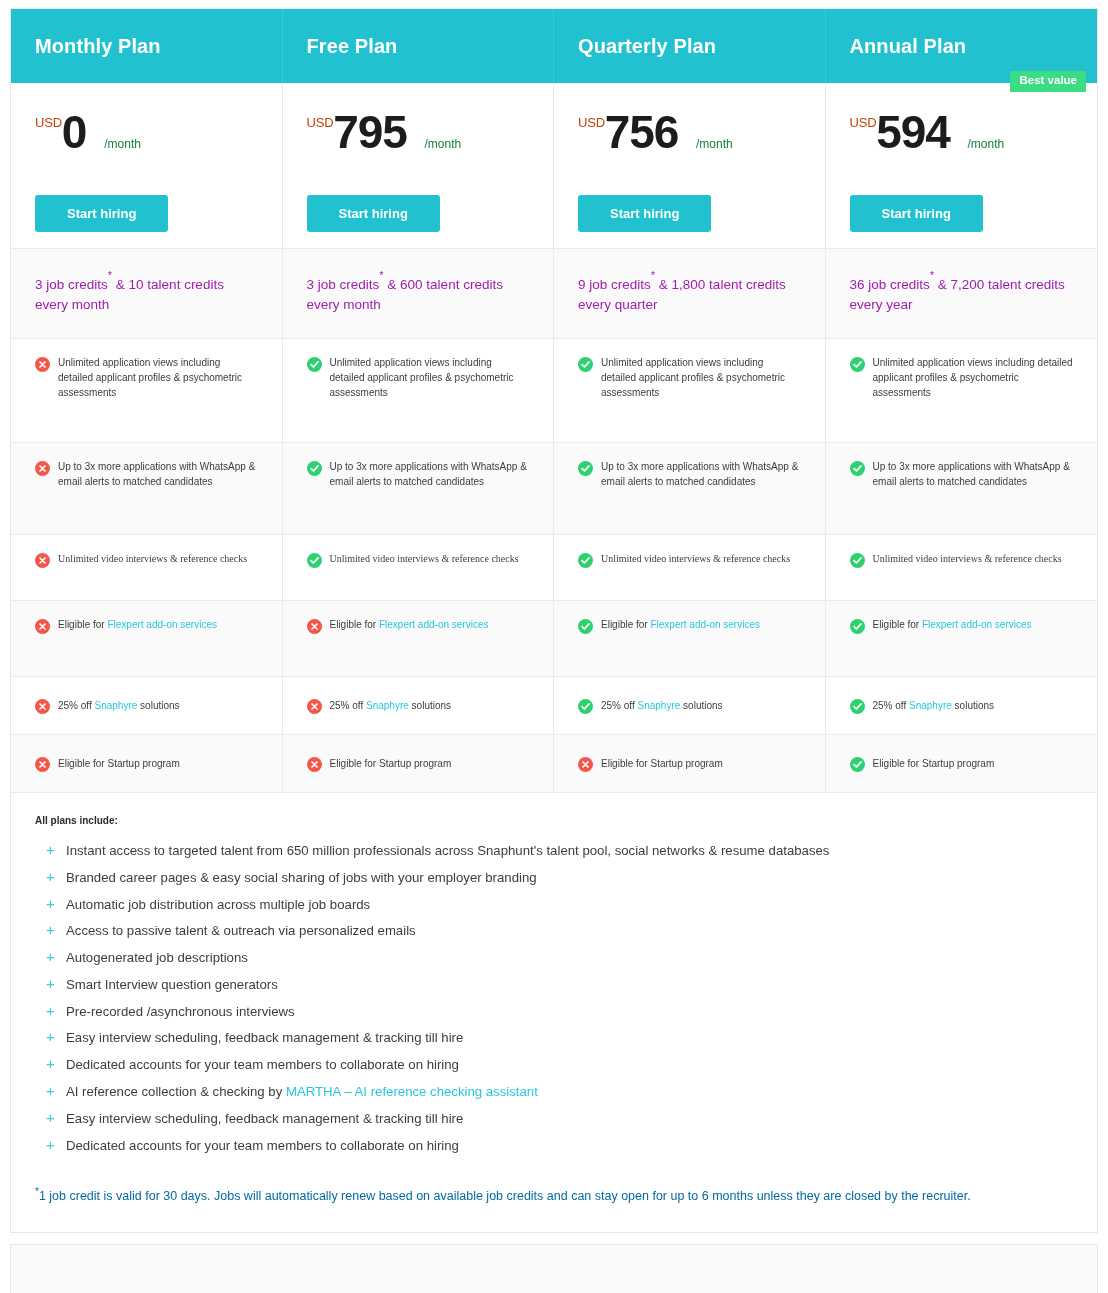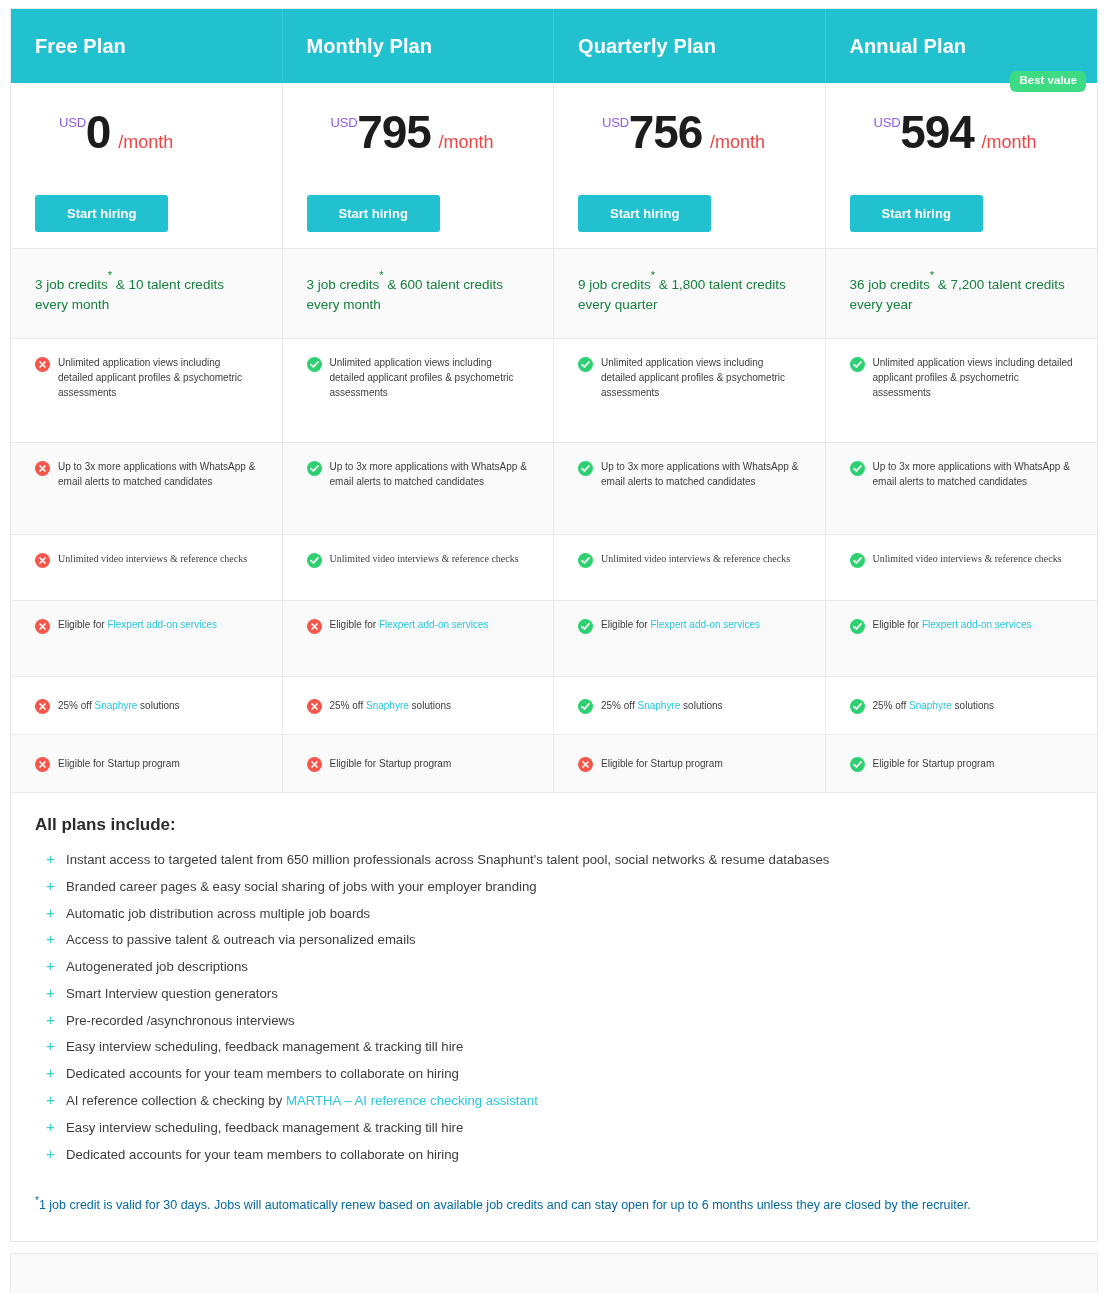--- a/index.html
+++ b/index.html
@@ -58,57 +58,56 @@
   
   .best-value {
     position: absolute;
     top: 62px;
     right: 11px;
     background: #3ddc84;
     color: #ffffff;
     font-size: 11.5px;
     font-weight: bold;
     padding: 4px 9px 5px 9px;
-    border-radius: 6px;
+    border-radius: 1px;
     z-index: 5;
     line-height: 1;
   }
 
   
   .row-price .cell {
     background: #ffffff;
     border-bottom: 1px solid #eaeaea;
     height: 166px;
     padding: 26px 22px 0 24px;
   }
   .price-line {
     display: flex;
     align-items: baseline;
     height: 52px;
   }
   .cur {
     font-size: 13px;
-    color: #8b5cf6;
+    color: #c2410c;
     font-weight: normal;
     align-self: flex-start;
     margin-top: 6px;
     letter-spacing: -0.2px;
-    margin-left: 24px;
   }
   .amount {
     font-size: 46px;
     font-weight: bold;
     color: #1c1c1c;
     line-height: 1;
     letter-spacing: -1.2px;
   }
   .per {
-    font-size: 18px;
-    color: #ef4444;
-    margin-left: 8px;
+    font-size: 12px;
+    color: #15803d;
+    margin-left: 18px;
   }
   .btn-start {
     margin-top: 34px;
     display: inline-block;
     background: #22c1d0;
     color: #ffffff;
     font-size: 13px;
     font-weight: bold;
     border: none;
     border-radius: 3px;
@@ -117,21 +116,21 @@
     font-family: "Liberation Sans", sans-serif;
   }
 
   
   .row-credits .cell {
     background: #fafafa;
     border-bottom: 1px solid #eaeaea;
     min-height: 90px;
     padding: 22px 26px 22px 24px;
     font-size: 13.5px;
-    color: #15803d;
+    color: #a21caf;
     line-height: 1.52;
   }
   .row-credits sup { font-size: 11px; top: -0.4em; position: relative; }
 
   
   .frow .cell {
     border-bottom: 1px solid #eaeaea;
     padding: 16px 24px 16px 24px;
     display: flex;
     align-items: flex-start;
@@ -165,21 +164,21 @@
 
   
   .include-box {
     width: 1088px;
     border: 1px solid #e8e8e8;
     border-top: none;
     background: #ffffff;
     padding: 22px 24px 20px 24px;
   }
   .include-title {
-    font-size: 17px;
+    font-size: 10px;
     font-weight: bold;
     color: #2b2b2b;
     margin-bottom: 14px;
   }
   .inc-item {
     display: flex;
     align-items: baseline;
     gap: 0;
     margin-bottom: 5px;
   }
@@ -223,24 +222,24 @@
 <body>
 
 <div class="page">
 
   <div class="table">
 
     <div class="best-value">Best value</div>
 
     <div class="row row-header">
       <div class="cell">
+          <span class="plan-title">Monthly Plan</span>
+        </div>
+      <div class="cell">
           <span class="plan-title">Free Plan</span>
-        </div>
-      <div class="cell">
-          <span class="plan-title">Monthly Plan</span>
         </div>
       <div class="cell">
           <span class="plan-title">Quarterly Plan</span>
         </div>
       <div class="cell">
           <span class="plan-title">Annual Plan</span>
         </div>
     </div>
 
     <div class="row row-price">

